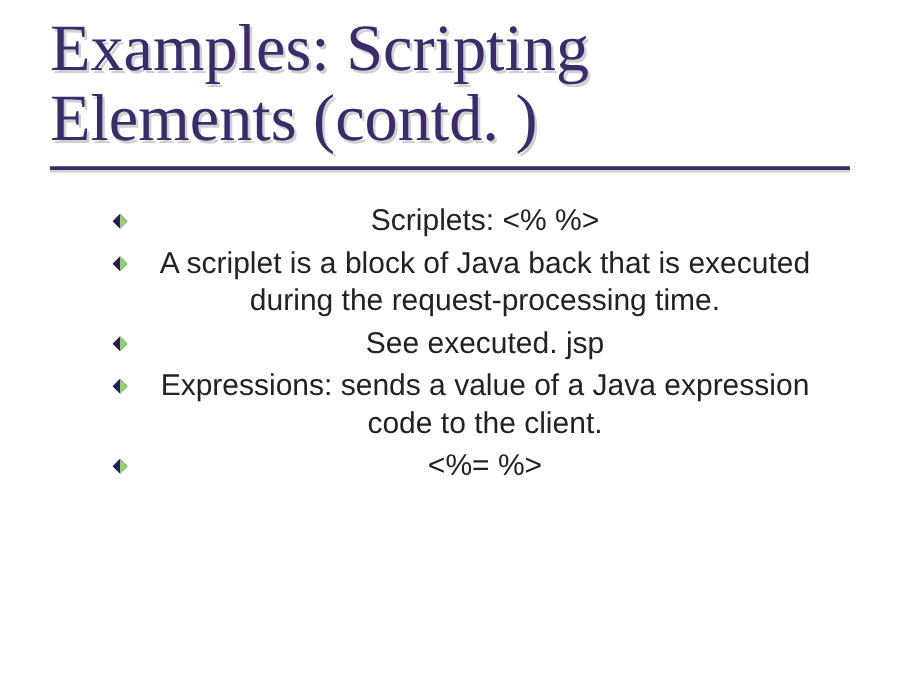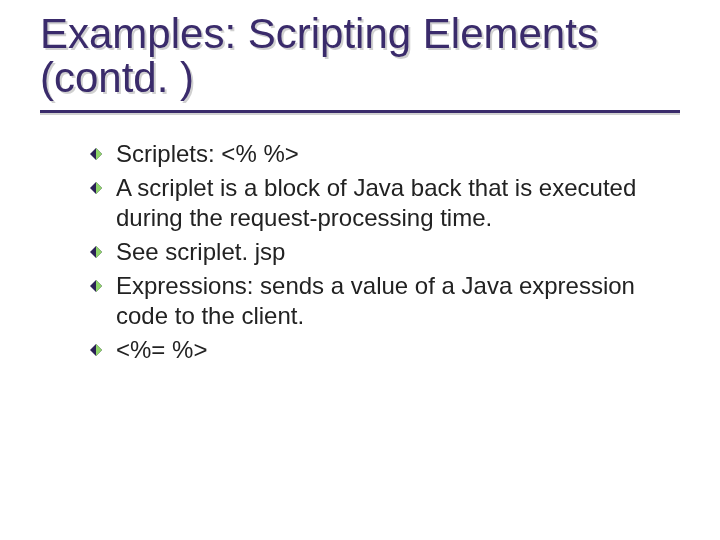--- a/index.html
+++ b/index.html
@@ -15,22 +15,22 @@
     position: relative;
     width: 720px;
     height: 540px;
     box-sizing: border-box;
     padding: 12px 40px 20px 40px;
   }
   .title-block {
     margin-bottom: 4px;
   }
   .title {
-    font-family: Liberation Sans, sans-serif;
-    font-size: 42px;
+    font-family: Liberation Serif, serif;
+    font-size: 53px;
     line-height: 1.05;
     color: #3a2b6b;
     font-weight: 400;
     text-shadow: 2px 2px 0 rgba(120,120,120,0.35);
     margin: 0;
   }
   .title-rule {
     margin-top: 10px;
     height: 0;
     border: none;
@@ -41,20 +41,21 @@
     margin-top: 26px;
     padding-left: 50px;
     padding-right: 20px;
     font-size: 24px;
     line-height: 1.25;
   }
   .item {
     position: relative;
     margin: 0 0 4px 0;
     padding-left: 26px;
+    text-align: center;
   }
   .bullet {
     position: absolute;
     left: 0;
     top: 0.35em;
     width: 12px;
     height: 12px;
   }
   .bullet svg {
     display: block;
@@ -94,21 +95,21 @@
       <span>A scriplet is a block of Java back that is executed during the request-processing time.</span>
     </div>
 
     <div class="item">
       <span class="bullet">
         <svg viewBox="0 0 12 12">
             <polygon points="6,0 12,6 6,12 0,6" fill="#2a1f55"></polygon>
             <polygon points="6,0 12,6 6,12" fill="#8fd46a"></polygon>
           </svg>
       </span>
-      <span>See scriplet. jsp</span>
+      <span>See executed. jsp</span>
     </div>
 
     <div class="item">
       <span class="bullet">
         <svg viewBox="0 0 12 12">
             <polygon points="6,0 12,6 6,12 0,6" fill="#2a1f55"></polygon>
             <polygon points="6,0 12,6 6,12" fill="#8fd46a"></polygon>
           </svg>
       </span>
       <span>Expressions: sends a value of a Java expression code to the client.</span>

